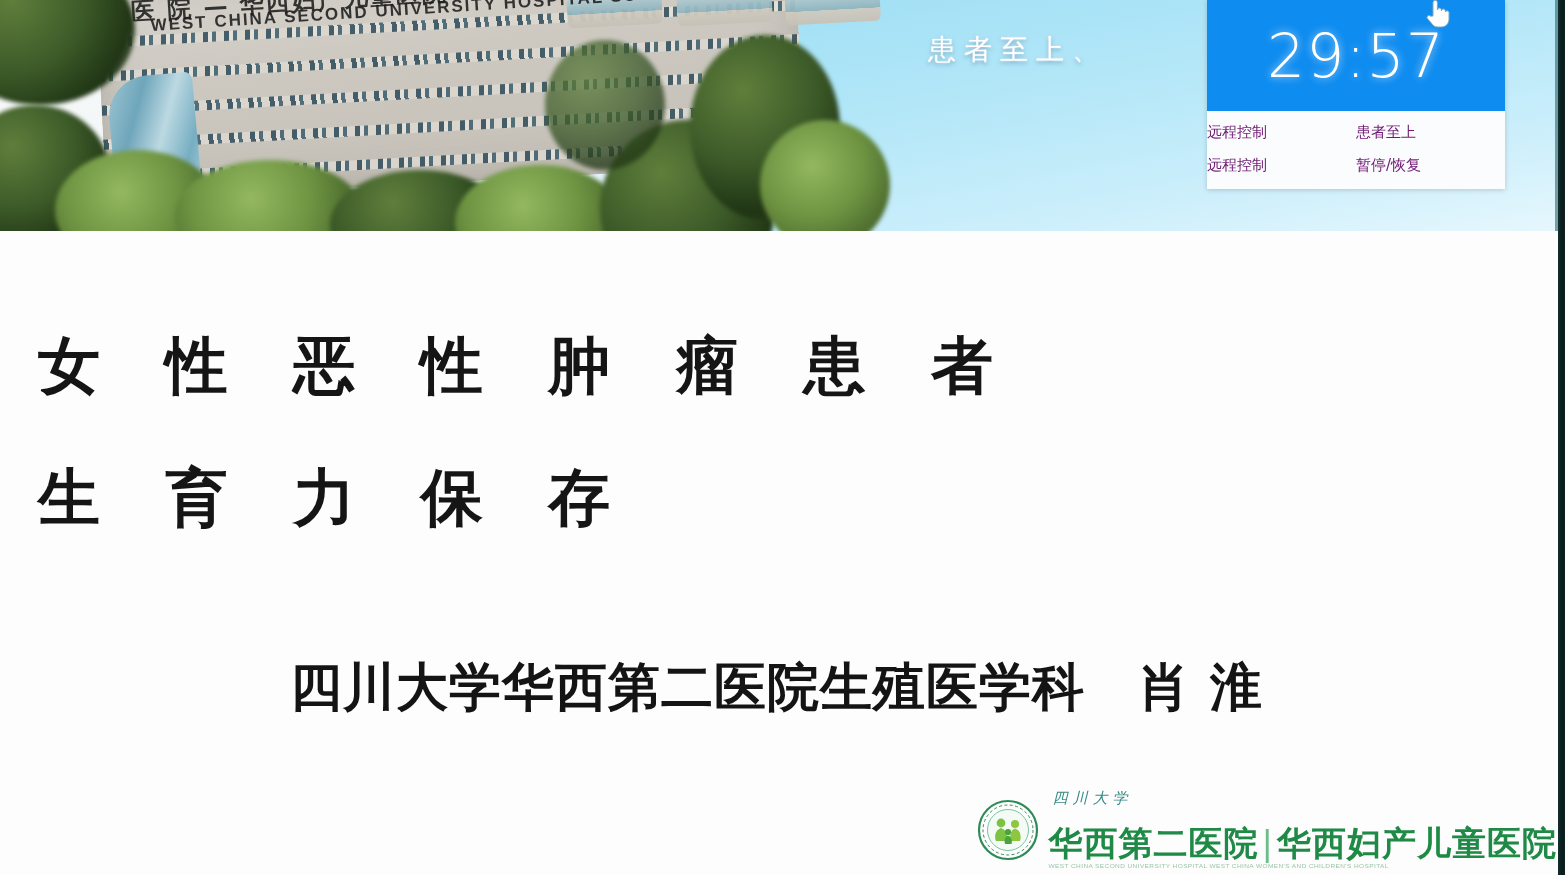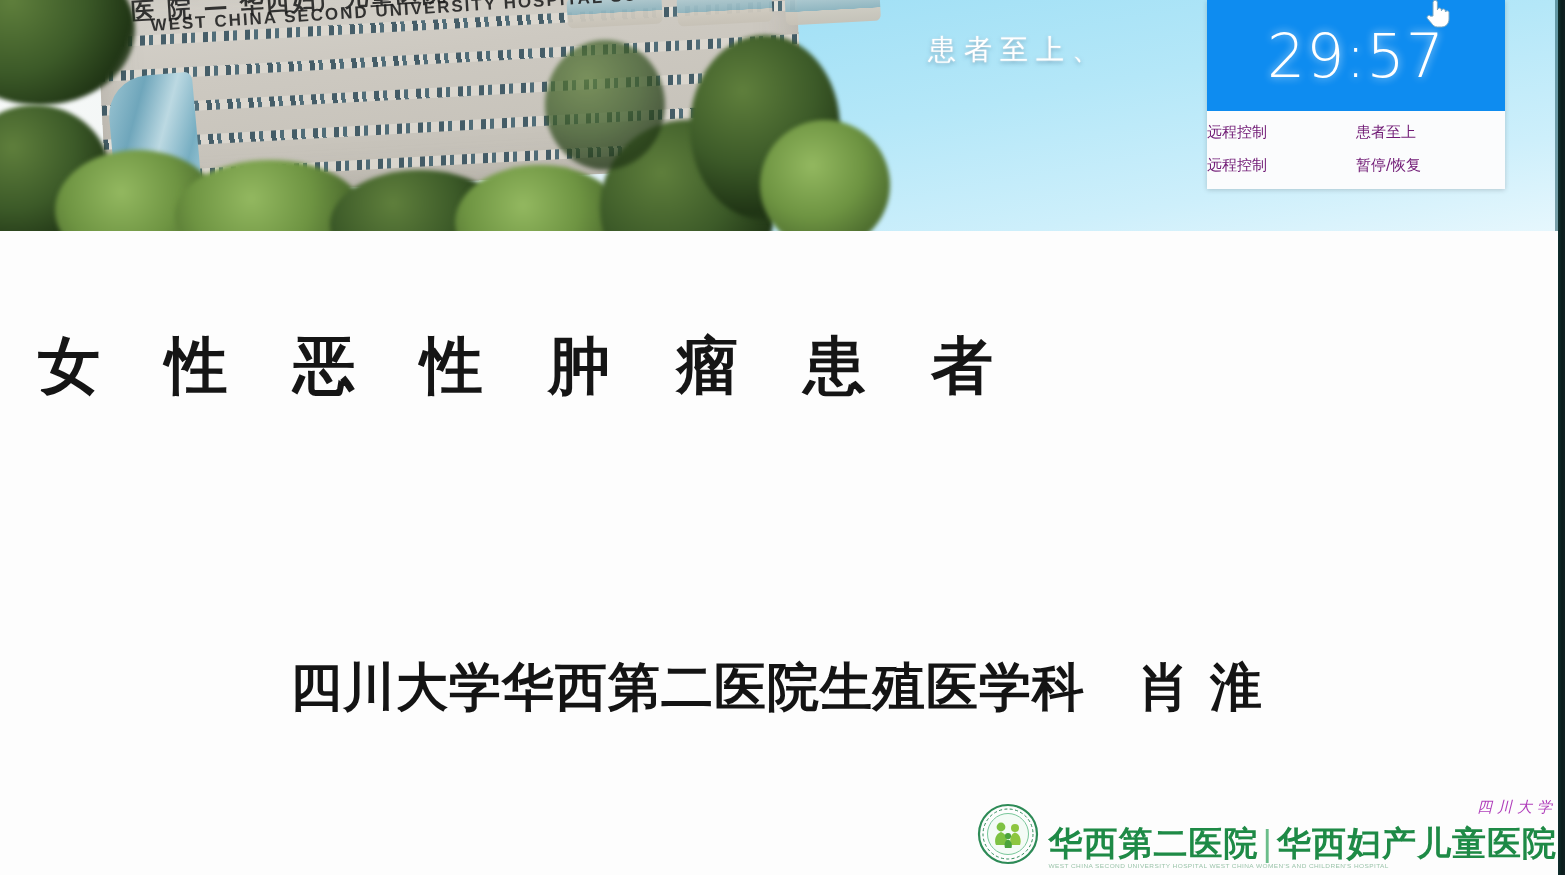--- a/index.html
+++ b/index.html
@@ -74,26 +74,25 @@
   }
   .logo-text {
     display: flex;
     flex-direction: column;
     justify-content: center;
     line-height: 1;
   }
   .logo-univ {
     font-family: "DejaVu Serif", "Liberation Serif", serif;
     font-size: 15px;
-    color: #a21caf;
+    color: #0f766e;
     letter-spacing: 5px;
-    margin: 0 0 11px 4px;
+    margin: 0 0 20px 4px;
     font-style: italic;
     opacity: .85;
-    text-align: right;
   }
   .logo-main {
     font-family: "DejaVu Sans", "Liberation Sans", sans-serif;
     font-weight: 700;
     font-size: 34px;
     color: #1e8a46;
     letter-spacing: 1px;
     white-space: nowrap;
   }
   .logo-sep {
@@ -297,20 +296,21 @@
 </style>
 </head>
 <body>
 
 <div id="stage">
 
   <div id="slide">
 
     <div id="slide-title-block">
       <div class="slide-title-line">女 性 恶 性 肿 瘤 患 者</div>
+      <div class="slide-title-line">生 育 力 保 存</div>
     </div>
 
     <div id="slide-author">四川大学华西第二医院生殖医学科　肖 淮</div>
 
     <div id="slide-logo">
       <div class="logo-emblem">
         <svg width="62" height="62" viewBox="0 0 62 62" aria-hidden="true">
           <circle cx="31" cy="31" r="29" fill="none" stroke="#2e8b57" stroke-width="2.2"></circle>
           <circle cx="31" cy="31" r="25" fill="none" stroke="#2e8b57" stroke-width="1" stroke-dasharray="3 2.4"></circle>
           <circle cx="31" cy="31" r="20.5" fill="#f4fbf6" stroke="#79c79a" stroke-width="1"></circle>

